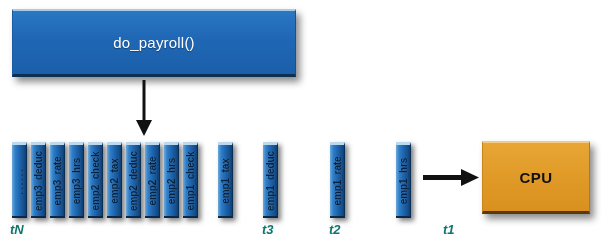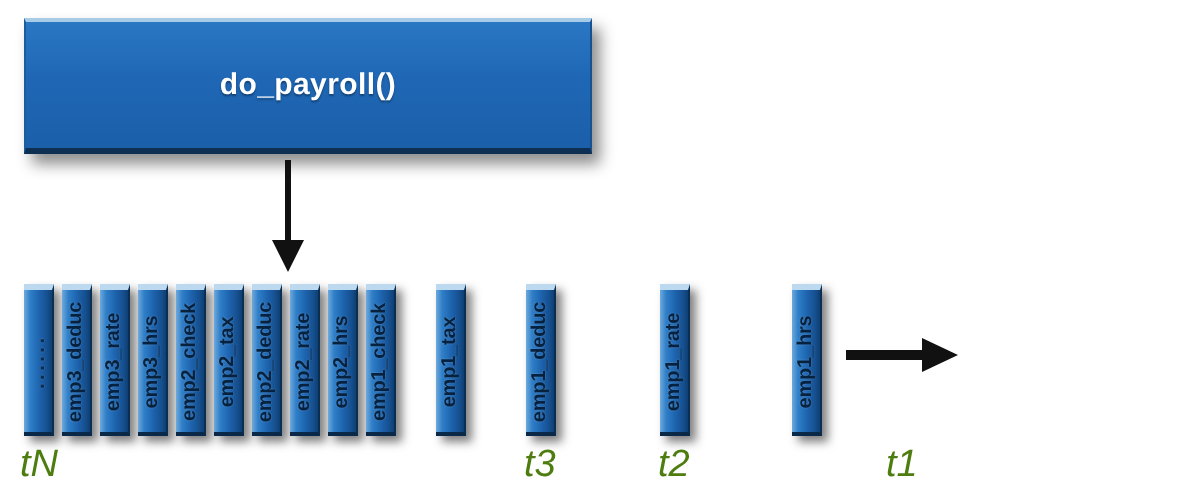--- a/index.html
+++ b/index.html
@@ -37,21 +37,21 @@
     border-bottom: 3px solid #0d2f52;
     box-shadow: 4px 5px 7px rgba(0,0,0,0.45);
     display: flex;
     align-items: center;
     justify-content: center;
     box-sizing: border-box;
   }
   .proc-box-label {
     color: #ffffff;
     font-size: 15px;
-    font-weight: bold;
+    font-weight: normal;
     letter-spacing: 0.2px;
     text-shadow: 0 1px 1px rgba(0,0,0,0.35);
   }
 
   
   .v-arrow {
     position: absolute;
     left: 132px;
     top: 80px;
     width: 24px;
@@ -113,24 +113,24 @@
   .instr-label.dots {
     font-size: 11px;
     letter-spacing: 1.5px;
     color: #0a2c50;
   }
 
   
   .tick {
     position: absolute;
     top: 222px;
-    font-size: 19px;
+    font-size: 13px;
     font-style: italic;
-    font-weight: normal;
-    color: #4d7c0f;
+    font-weight: bold;
+    color: #0f766e;
     white-space: nowrap;
   }
 
   
   .cpu-box {
     position: absolute;
     left: 482px;
     top: 141px;
     width: 108px;
     height: 73px;
@@ -225,14 +225,17 @@
 
   <div class="h-arrow">
     <svg width="56" height="30" viewBox="0 0 56 30" xmlns="http://www.w3.org/2000/svg">
       <g fill="#111111">
         <rect x="0" y="12" width="40" height="5"></rect>
         <polygon points="38,6 38,23 56,14.5"></polygon>
       </g>
     </svg>
   </div>
 
+  <div class="cpu-box">
+    <span class="cpu-label">CPU</span>
+  </div>
 
 </div>
 
 </body></html>

